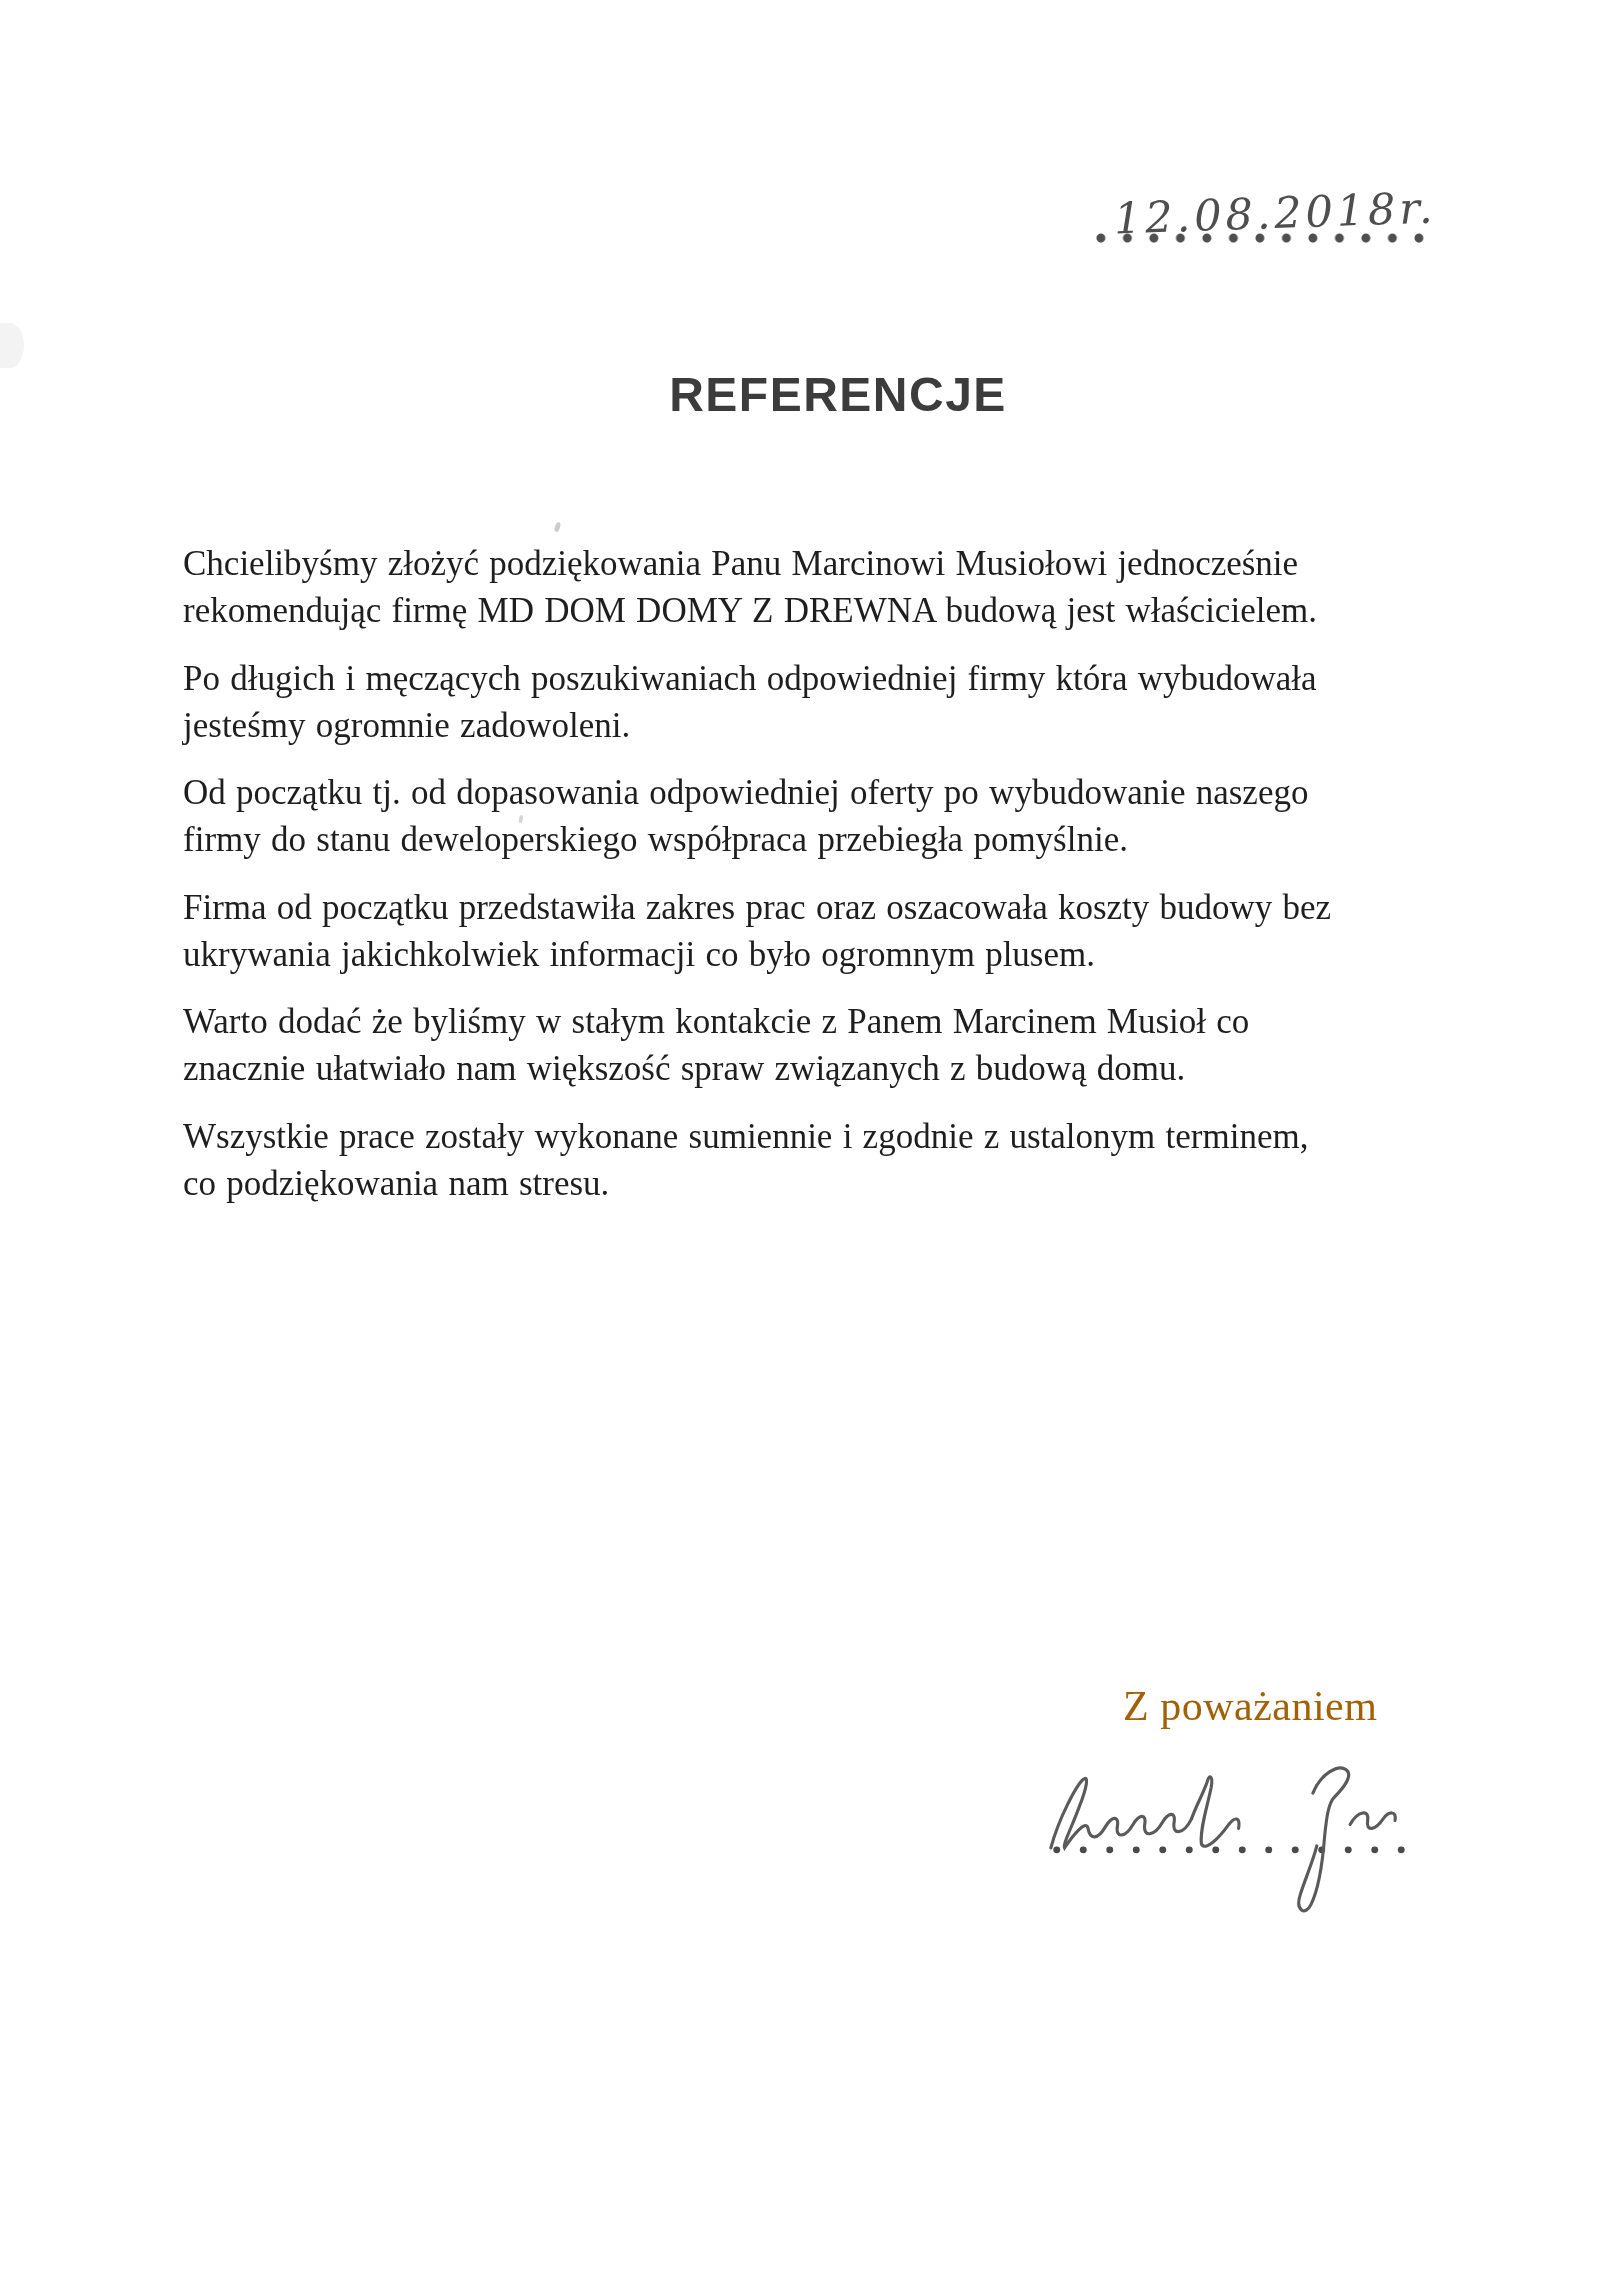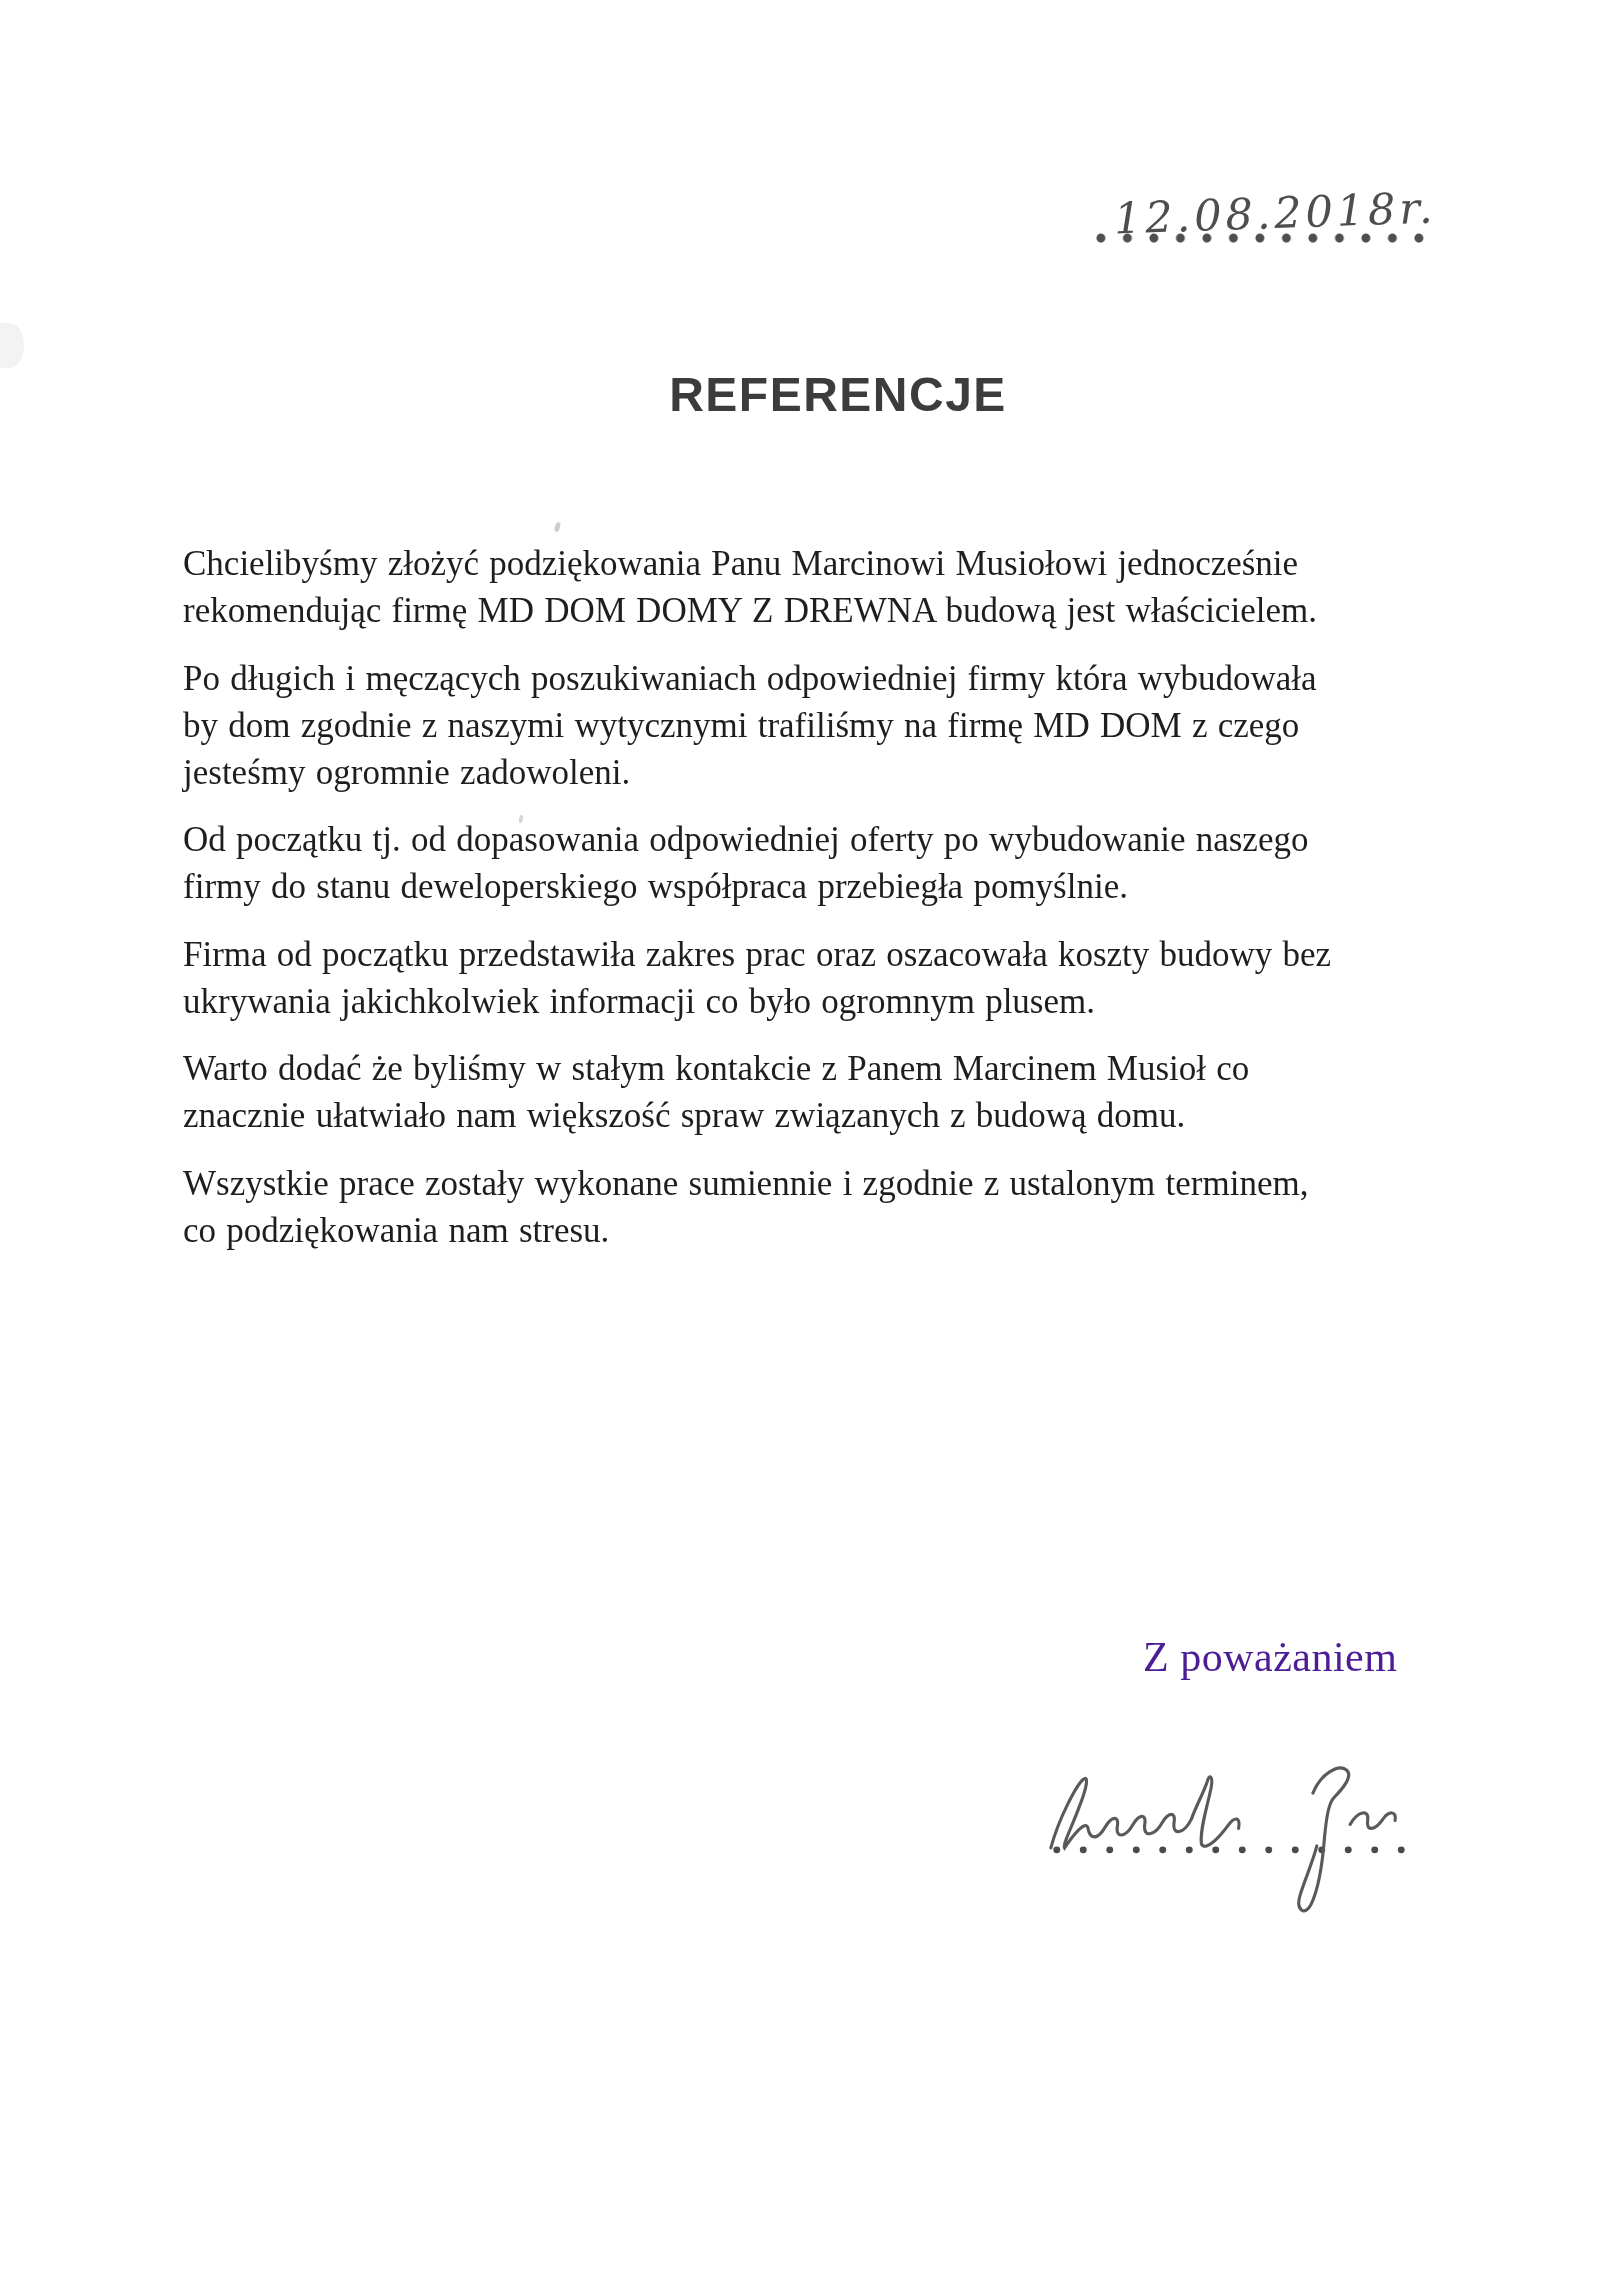--- a/index.html
+++ b/index.html
@@ -44,22 +44,22 @@
   
   .body-text {
     position:absolute; left:183px; top:540px; width:1274px;
     font-size:35px; line-height:47px; color:#1e1e1e;
     word-spacing:1.5px;
   }
   .para { margin:0 0 20.6px 0; }
   .line { display:block; white-space:nowrap; }
   
   .closing {
-    position:absolute; left:1123px; top:1633px;
-    font-size:42px; color:#4c1d95; letter-spacing:0.5px;margin-left:20px;
+    position:absolute; left:1123px; top:1682px;
+    font-size:42px; color:#a16207; letter-spacing:0.5px;
   }
   
   .signature-block { position:absolute; left:1027px; top:1756px; width:431px; height:176px; }
   .signature-block svg { display:block; }
 </style>
 </head>
 <body>
 
 <div class="page">
 
@@ -74,21 +74,20 @@
 
   <h1 class="title">REFERENCJE</h1>
 
   <div class="body-text">
     <p class="para">
       <span class="line">Chcielibyśmy złożyć podziękowania Panu Marcinowi Musiołowi jednocześnie</span>
       <span class="line">rekomendując firmę MD DOM DOMY Z DREWNA budową jest właścicielem.</span>
     </p>
     <p class="para">
       <span class="line">Po długich i męczących poszukiwaniach odpowiedniej firmy która wybudowała</span>
-      <span class="line">by dom zgodnie z naszymi wytycznymi trafiliśmy na firmę MD DOM z czego</span>
       <span class="line">jesteśmy ogromnie zadowoleni.</span>
     </p>
     <p class="para">
       <span class="line">Od początku tj. od dopasowania odpowiedniej oferty po wybudowanie naszego</span>
       <span class="line">firmy do stanu deweloperskiego współpraca przebiegła pomyślnie.</span>
     </p>
     <p class="para">
       <span class="line">Firma od początku przedstawiła zakres prac oraz oszacowała koszty budowy bez</span>
       <span class="line">ukrywania jakichkolwiek informacji co było ogromnym plusem.</span>
     </p>

